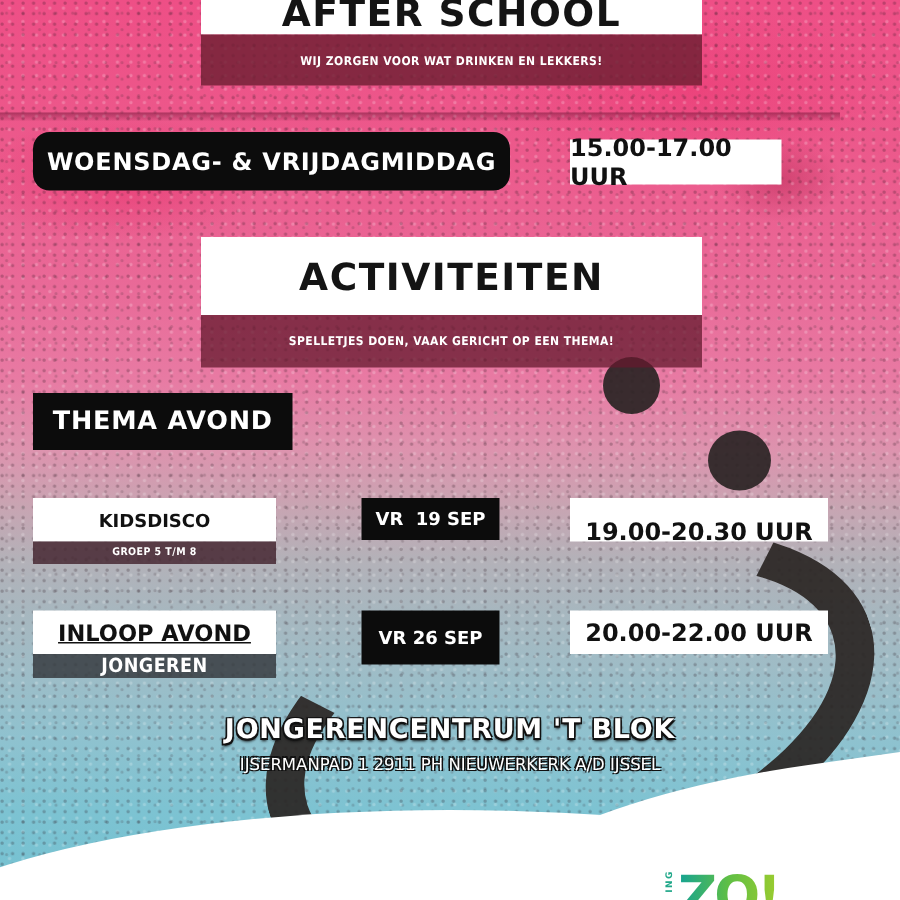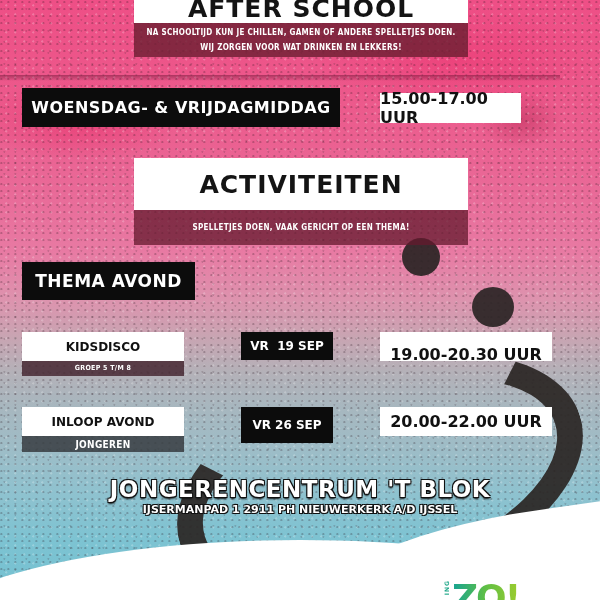--- a/index.html
+++ b/index.html
@@ -71,24 +71,23 @@
 
 <div class="blob" style="left:402px;top:238px;width:38px;height:38px;"></div>
 <div class="blob" style="left:472px;top:287px;width:42px;height:40px;"></div>
 <div class="scrawl" style="left:170px;top:365px;width:420px;height:230px;border-color:transparent #2b2624 #2b2624 #2b2624;transform:rotate(-18deg);"></div>
 
 <section>
   <div class="box-white" style="left:134px;top:-16px;width:334px;height:39px;">
     <span class="title" style="margin-top:10px;">AFTER SCHOOL</span>
   </div>
   <div class="box-dark" style="left:134px;top:23px;width:334px;height:34px;background:rgba(110,30,50,0.82);">
-    <span class="sub">NA SCHOOLTIJD KUN JE CHILLEN, GAMEN OF ANDERE SPELLETJES DOEN.</span>
     <span class="sub">WIJ ZORGEN VOOR WAT DRINKEN EN LEKKERS!</span>
   </div>
-  <div class="box-black" style="left:22px;top:88px;width:318px;height:39px;">
+  <div class="box-black" style="left:22px;top:88px;width:318px;height:39px;border-radius:11px;">
     <span class="label" style="font-size:16px;letter-spacing:0.5px;">WOENSDAG- &amp; VRIJDAGMIDDAG</span>
   </div>
   <div class="box-white" style="left:380px;top:93px;width:141px;height:30px;">
     <span class="label" style="font-size:16px;">15.00-17.00 UUR</span>
   </div>
 </section>
 
 <section>
   <div class="box-white" style="left:134px;top:158px;width:334px;height:52px;">
     <span class="title">ACTIVITEITEN</span>
@@ -113,37 +112,37 @@
     <div class="box-black" style="left:241px;top:332px;width:92px;height:28px;">
       <span class="label" style="font-size:12px;white-space:pre;">VR  19 SEP</span>
     </div>
     <div class="box-white" style="left:380px;top:332px;width:172px;height:29px;">
       <span class="label" style="font-size:16px;margin-top:16px;">19.00-20.30 UUR</span>
     </div>
   </div>
 
   <div>
     <div class="box-white" style="left:22px;top:407px;width:162px;height:29px;">
-      <span class="label" style="font-size:12px;">INLOOP AVOND</span>
+      <span class="label" style="font-size:15px;text-decoration:underline;">INLOOP AVOND</span>
     </div>
     <div class="box-dark" style="left:22px;top:436px;width:162px;height:16px;background:rgba(55,60,65,0.85);">
-      <span class="sub" style="font-size:10px;">JONGEREN</span>
+      <span class="sub" style="font-size:13px;">JONGEREN</span>
     </div>
     <div class="box-black" style="left:241px;top:407px;width:92px;height:36px;">
       <span class="label" style="font-size:12px;">VR 26 SEP</span>
     </div>
     <div class="box-white" style="left:380px;top:407px;width:172px;height:29px;">
       <span class="label" style="font-size:16px;">20.00-22.00 UUR</span>
     </div>
   </div>
 </section>
 
 <section>
-  <div style="position:absolute;left:0;top:476px;width:600px;text-align:center;font-size:23px;font-weight:bold;color:#ffffff;letter-spacing:0.5px;text-shadow:-1px -1px 0 #111,1px -1px 0 #111,-1px 1px 0 #111,1px 1px 0 #111,0 2px 2px #111;">JONGERENCENTRUM 'T BLOK</div>
-  <div style="position:absolute;left:0;top:503px;width:600px;text-align:center;font-size:11px;font-weight:bold;color:#ffffff;text-shadow:-1px -1px 0 #111,1px -1px 0 #111,-1px 1px 0 #111,1px 1px 0 #111;">IJSERMANPAD 1 2911 PH NIEUWERKERK A/D IJSSEL</div>
+  <div style="position:absolute;left:0;top:476px;width:600px;text-align:center;font-size:18px;font-weight:bold;color:#ffffff;letter-spacing:0.5px;text-shadow:-1px -1px 0 #111,1px -1px 0 #111,-1px 1px 0 #111,1px 1px 0 #111,0 2px 2px #111;">JONGERENCENTRUM 'T BLOK</div>
+  <div style="position:absolute;left:0;top:503px;width:600px;text-align:center;font-size:11px;font-weight:normal;color:#ffffff;text-shadow:-1px -1px 0 #111,1px -1px 0 #111,-1px 1px 0 #111,1px 1px 0 #111;">IJSERMANPAD 1 2911 PH NIEUWERKERK A/D IJSSEL</div>
 </section>
 
 <div class="wave-right"></div>
 <div class="bottom-wave"></div>
 <div>
   <span class="logo-text">ING</span>
   <span class="logo-mark">ZO!</span>
 </div>
 
 </body></html>

